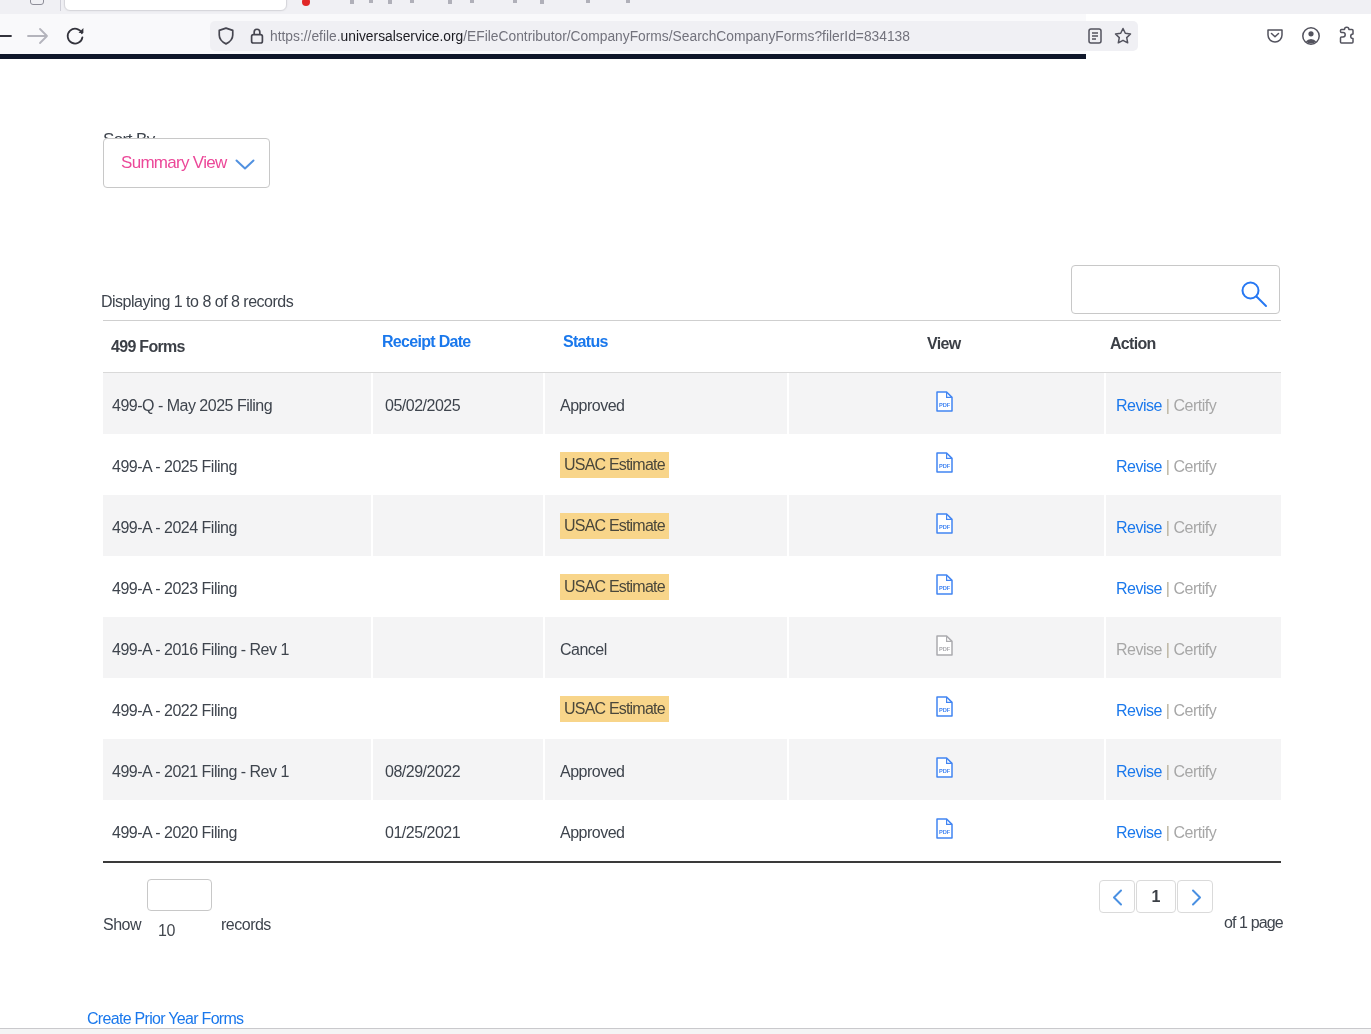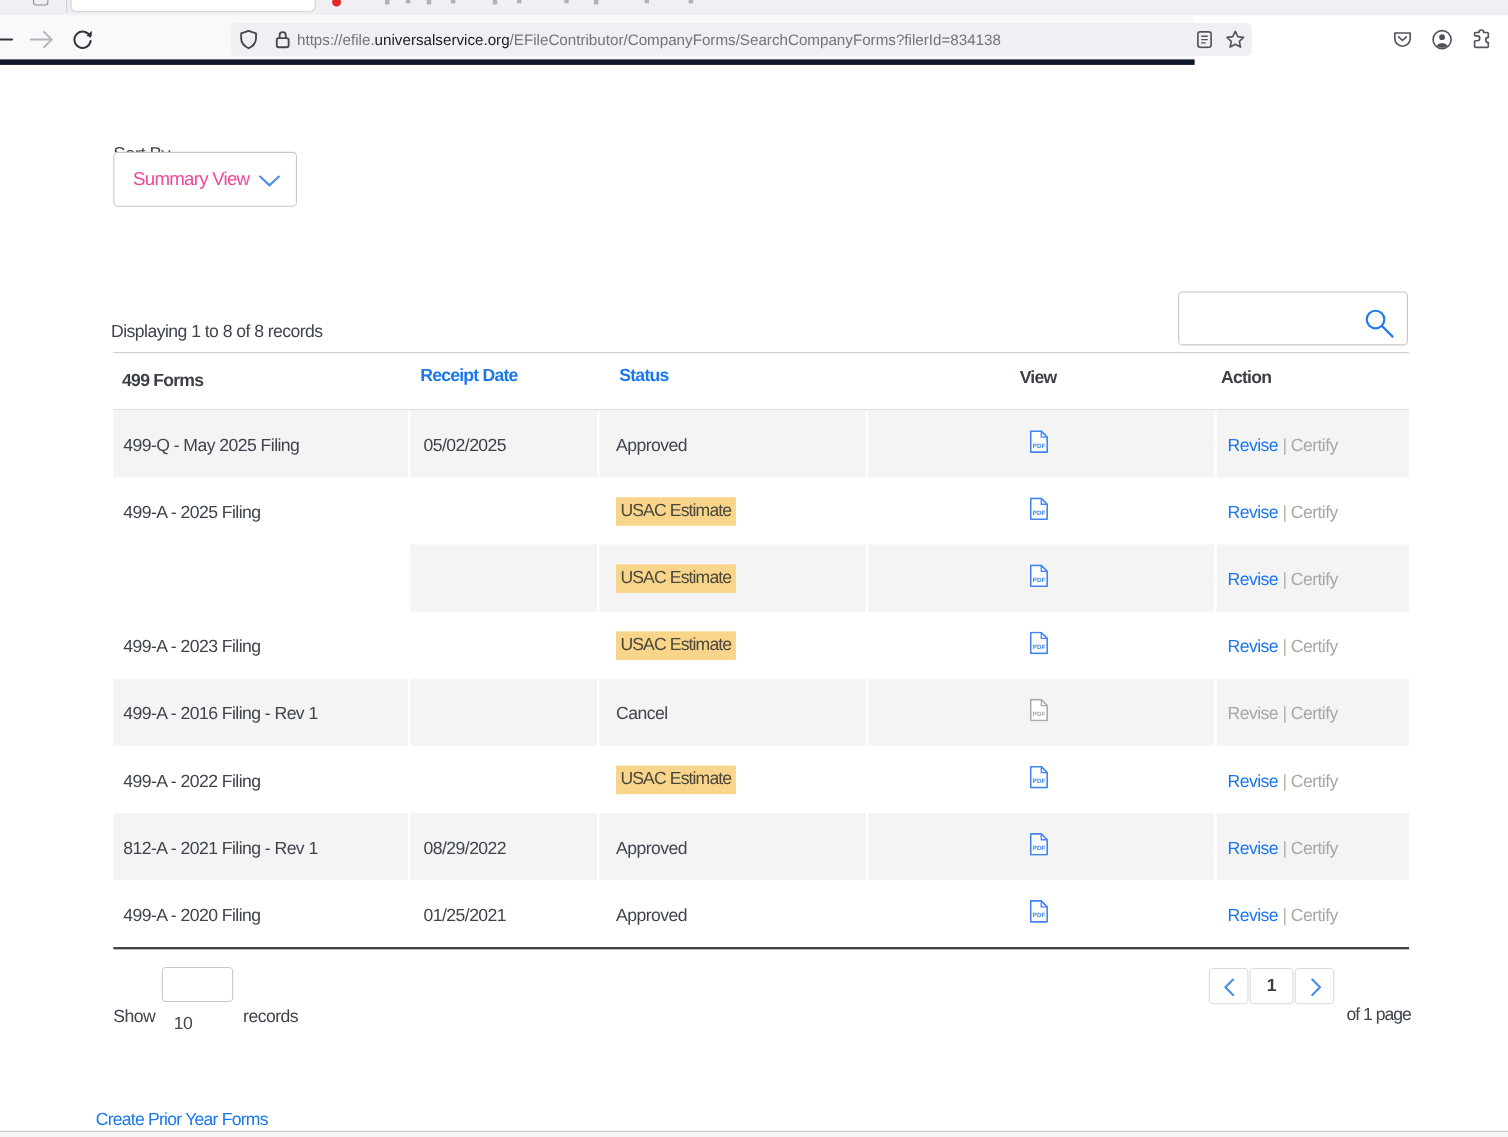--- a/index.html
+++ b/index.html
@@ -200,20 +200,23 @@
             <path d="M10.6 1 V6.4 H16" fill="none" stroke="#4285f2" stroke-width="1.2"></path>
             <text x="2.9" y="16" font-size="5.7" font-weight="bold" fill="#4285f2">PDF</text>
           </svg>
         </span>
       </div>
     <div class="cell c5">
         <span class="t"><span class="blu">Revise</span> <span class="sep">|</span> <span class="gry">Certify</span></span>
       </div>
   </div>
   <div class="row grey" style="top:435px">
+    <div class="cell c1">
+        <span class="t">499-A - 2024 Filing</span>
+      </div>
     <div class="cell c2"></div>
     <div class="cell c3">
         <span class="badge">USAC Estimate</span>
       </div>
     <div class="cell c4">
         <span class="pdfwrap">
           <svg width="17" height="21" viewBox="0 0 17 21">
             <path d="M1 1 H10.6 L16 6.4 V20 H1 Z" fill="#fff" stroke="#4285f2" stroke-width="1.5" stroke-linejoin="round"></path>
             <path d="M10.6 1 V6.4 H16" fill="none" stroke="#4285f2" stroke-width="1.2"></path>
             <text x="2.9" y="16" font-size="5.7" font-weight="bold" fill="#4285f2">PDF</text>
@@ -282,21 +285,21 @@
             <text x="2.9" y="16" font-size="5.7" font-weight="bold" fill="#4285f2">PDF</text>
           </svg>
         </span>
       </div>
     <div class="cell c5">
         <span class="t"><span class="blu">Revise</span> <span class="sep">|</span> <span class="gry">Certify</span></span>
       </div>
   </div>
   <div class="row grey" style="top:679px">
     <div class="cell c1">
-        <span class="t">812-A - 2021 Filing - Rev 1</span>
+        <span class="t">499-A - 2021 Filing - Rev 1</span>
       </div>
     <div class="cell c2">
         <span class="t">08/29/2022</span>
       </div>
     <div class="cell c3">
         <span class="t">Approved</span>
       </div>
     <div class="cell c4">
         <span class="pdfwrap">
           <svg width="17" height="21" viewBox="0 0 17 21">

